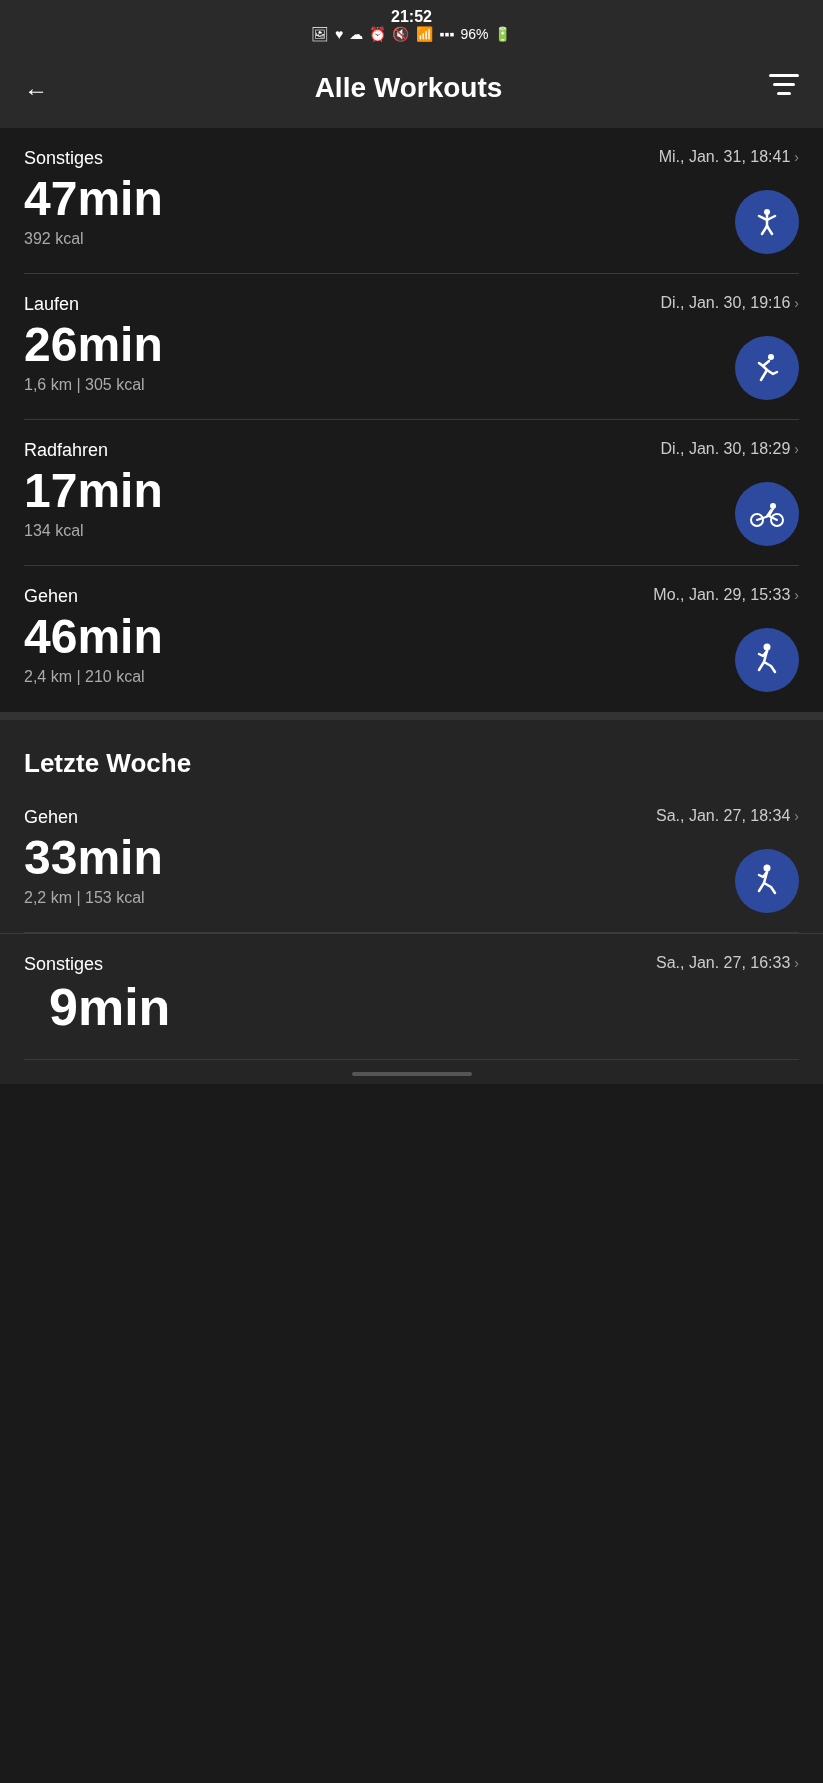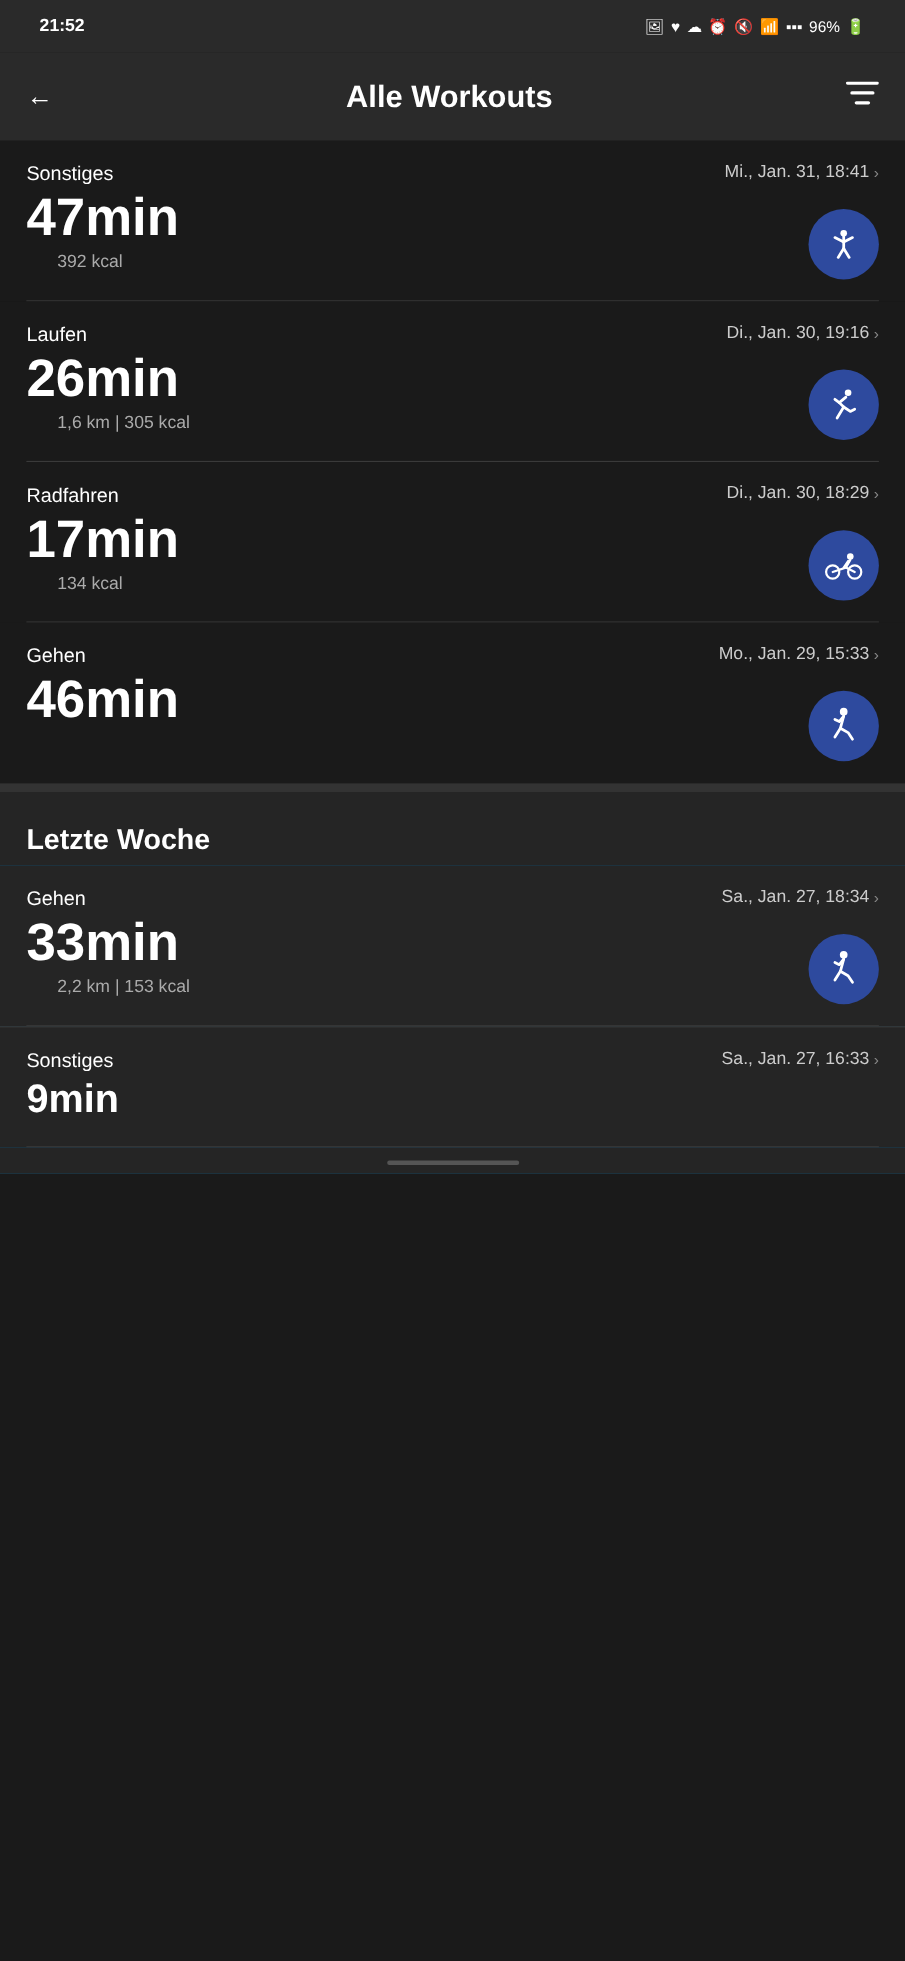--- a/index.html
+++ b/index.html
@@ -12,22 +12,23 @@
       min-height: 1783px;
       overflow-x: hidden;
     }
 
     
     .status-bar {
       background: #2a2a2a;
       display: flex;
       justify-content: space-between;
       align-items: center;
-      padding: 8px 36px;
+      padding: 8px 10px;
       height: 48px;
+      flex-direction: column;
     }
     .status-left {
       font-size: 16px;
       font-weight: 600;
       color: #fff;
     }
     .status-right {
       display: flex;
       align-items: center;
       gap: 6px;
@@ -103,21 +104,20 @@
     .workout-duration {
       font-size: 48px;
       font-weight: 700;
       color: #fff;
       line-height: 1.1;
       margin-bottom: 4px;
     }
     .workout-details {
       font-size: 16px;
       color: #aaa;
-      margin-left: 28px;
     }
     .workout-right {
       display: flex;
       flex-direction: column;
       align-items: flex-end;
       gap: 24px;
     }
     .workout-date {
       font-size: 16px;
       color: #ccc;
@@ -269,20 +269,21 @@
           <path d="M18 16 L22 10" stroke="white" stroke-width="2" fill="none" stroke-linecap="round"></path>
         </svg>
       </div>
     </div>
   </div>
 
   <div class="workout-item">
     <div class="workout-left">
       <div class="workout-type">Gehen</div>
       <div class="workout-duration">46min</div>
+      <div class="workout-details">2,4 km | 210 kcal</div>
     </div>
     <div class="workout-right">
       <div class="workout-date">
         <span>Mo., Jan. 29, 15:33</span>
         <span class="workout-date-chevron">›</span>
       </div>
       <div class="workout-icon-circle">
         <svg width="28" height="36" viewBox="0 0 28 36" fill="white">
           <circle cx="14" cy="5" r="3.5"></circle>
           <path d="M14 9 L11 20 L6 28" stroke="white" stroke-width="2.5" fill="none" stroke-linecap="round" stroke-linejoin="round"></path>
@@ -319,21 +320,21 @@
           <path d="M11 20 L18 24 L22 30" stroke="white" stroke-width="2.5" fill="none" stroke-linecap="round" stroke-linejoin="round"></path>
           <path d="M14 9 L10 14 L6 12" stroke="white" stroke-width="2.5" fill="none" stroke-linecap="round" stroke-linejoin="round"></path>
         </svg>
       </div>
     </div>
   </div>
 
   <div class="workout-item partial-item" style="border-top: 1px solid #3a3a3a;">
     <div class="workout-left">
       <div class="workout-type">Sonstiges</div>
-      <div class="workout-duration" style="font-size:36px; font-weight:700; line-height:1.1;">9min</div>
+      <div class="workout-duration" style="font-size:52px; font-weight:700; line-height:1.1;margin-left:25px;">9min</div>
     </div>
     <div class="workout-right">
       <div class="workout-date">
         <span>Sa., Jan. 27, 16:33</span>
         <span class="workout-date-chevron">›</span>
       </div>
     </div>
   </div>
 
   <div style="padding: 12px 0 8px 0; background:#252525;">

